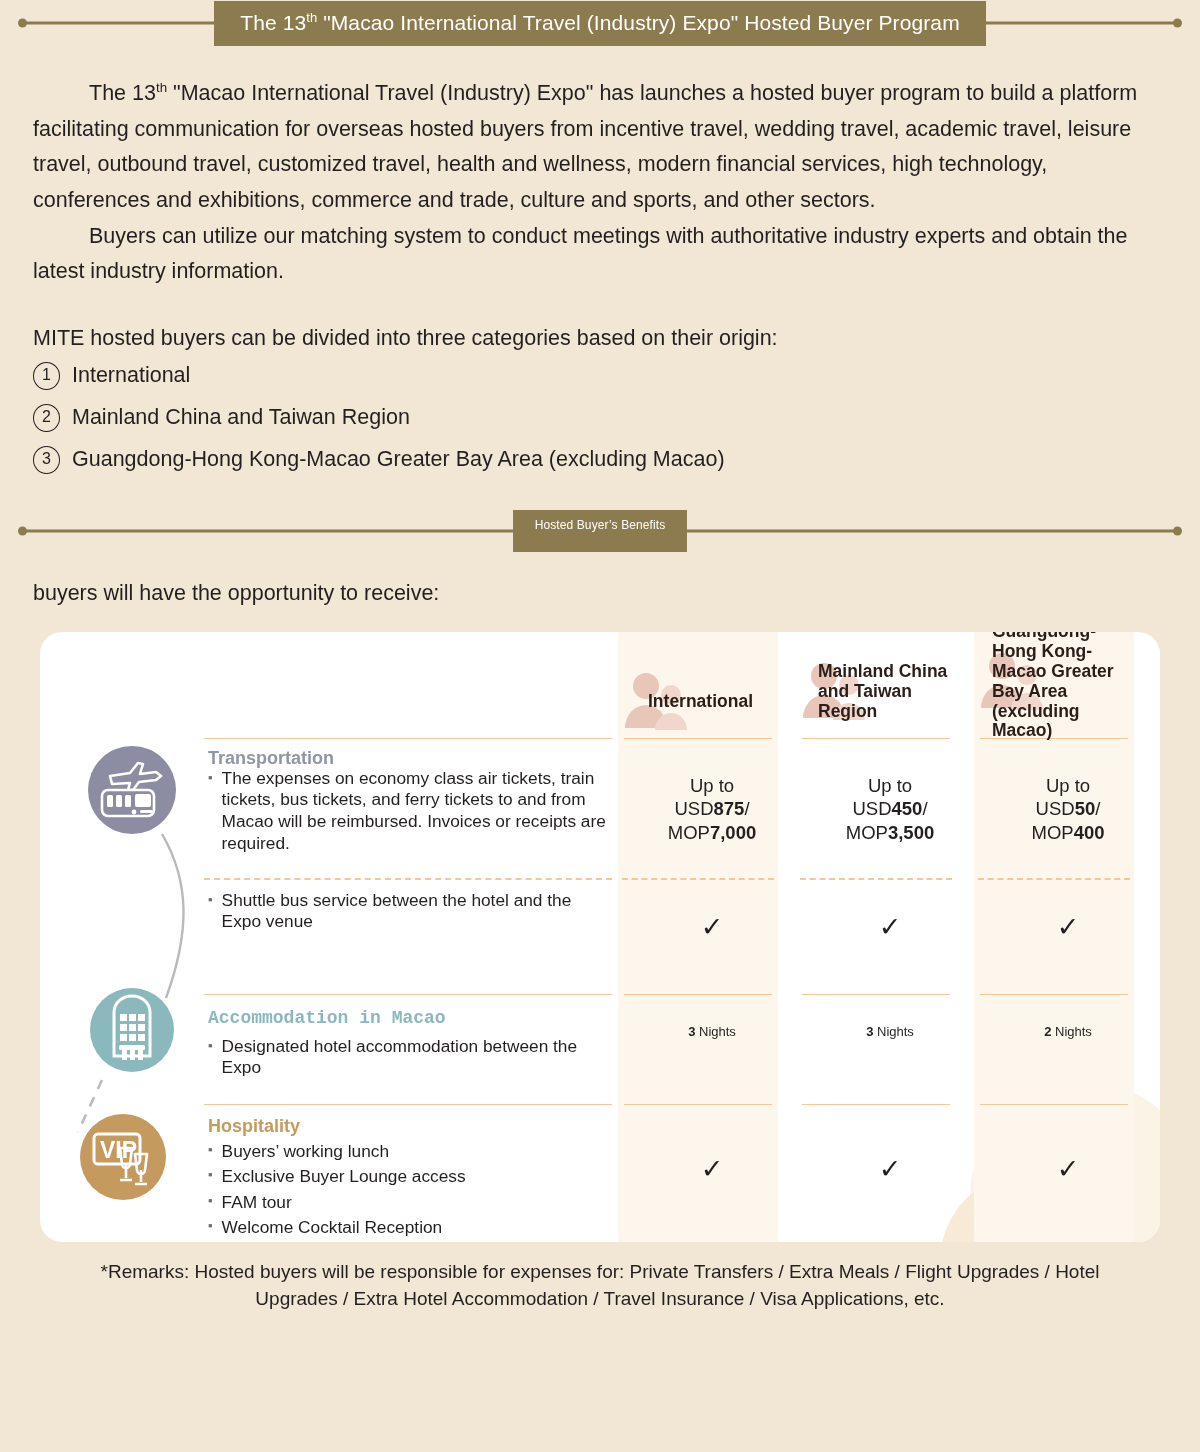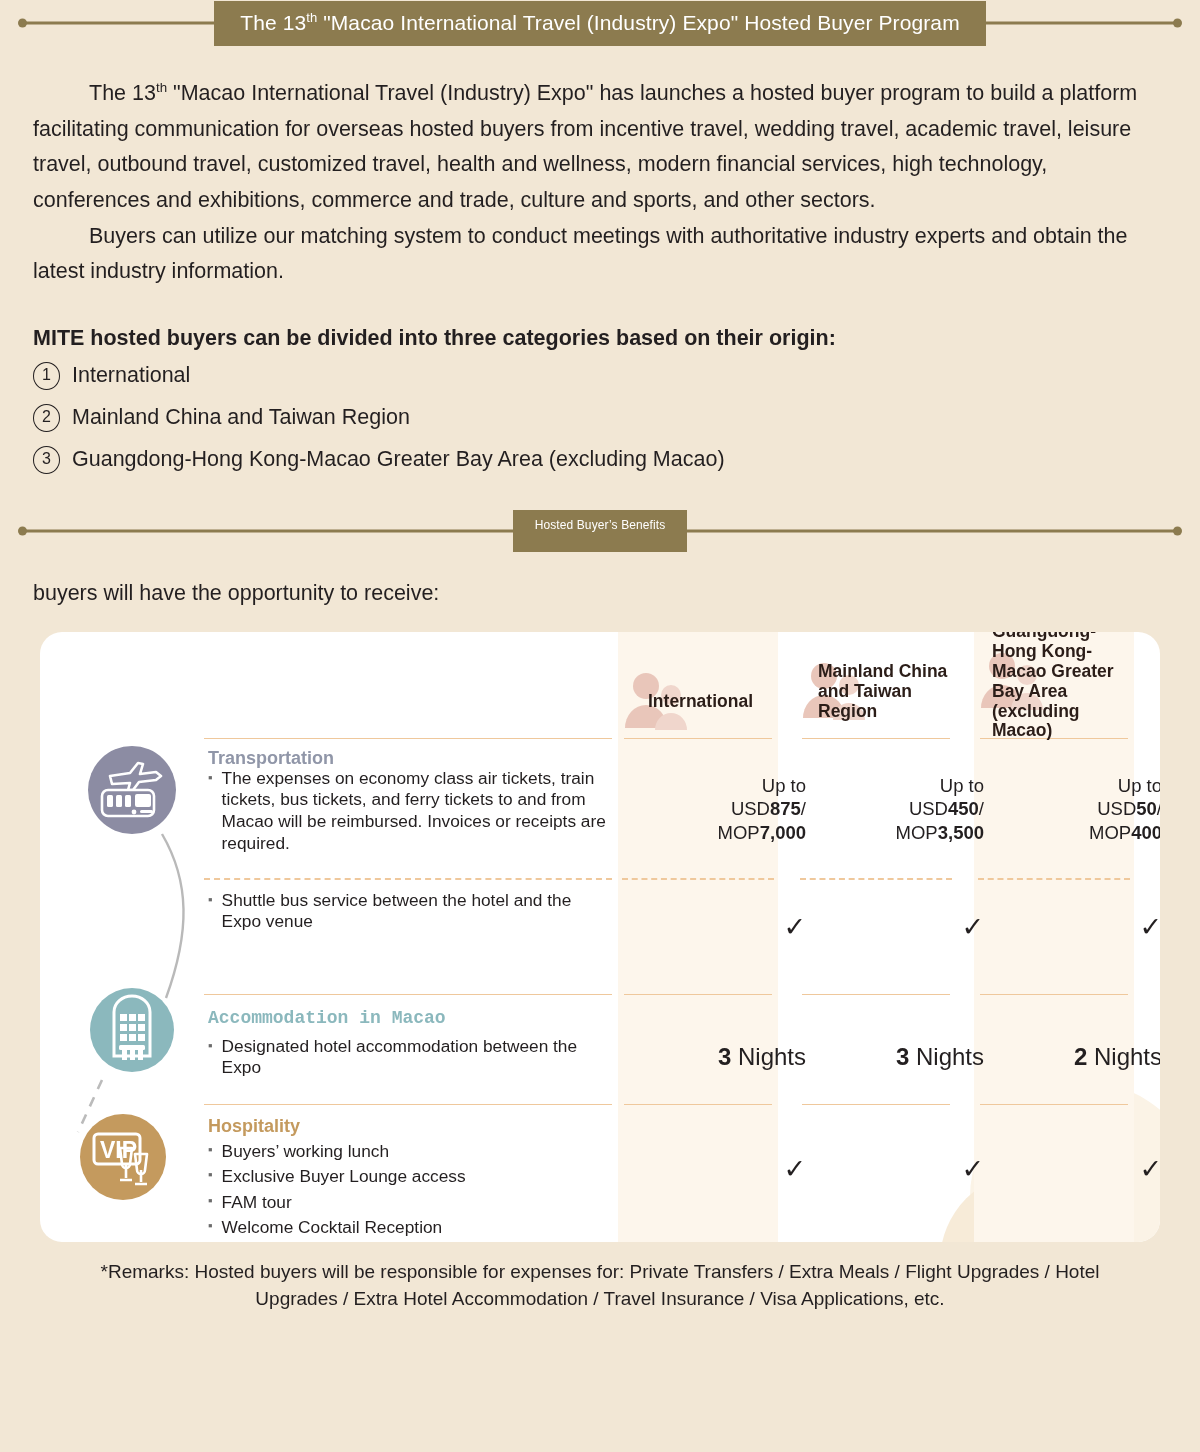--- a/index.html
+++ b/index.html
@@ -41,21 +41,21 @@
   
   .prose{
     margin:30px 33px 0 33px;
     font-size:21.5px;line-height:1.66;
     text-align:left;
   }
   .prose p{margin:0;}
   .indent{text-indent:56px;}
 
   .origin-block{margin:38px 33px 0 33px;font-size:21.5px;line-height:1.0;}
-  .origin-block .lead{margin:0 0 12px 0;font-weight:bold;}
+  .origin-block .lead{margin:0 0 12px 0;}
   .origin-row{display:flex;align-items:center;margin:0 0 14px 0;}
   .circnum{
     display:inline-flex;align-items:center;justify-content:center;
     width:25px;height:25px;border:1.7px solid #231F20;border-radius:50%;
     font-size:16px;line-height:1;margin-right:12px;flex:0 0 auto;
     padding-bottom:1px;
   }
   .origin-row .txt{font-size:21.5px;}
 
   .banner-wrap2{margin-top:34px;}
@@ -132,28 +132,28 @@
   .bullets{position:absolute;left:168px;width:404px;font-size:17.3px;line-height:1.26;color:#231F20;}
   .bullets .b{display:flex;margin-bottom:2px;}
   .bullets .b .sq{flex:0 0 auto;margin-right:9px;color:#6b6b6b;font-size:13px;line-height:1.55;}
   .bl-transport{top:136px;}
   .bl-shuttle{top:258px;}
   .bl-hotel{top:404px;}
   .bl-vip{top:508px;line-height:1.36;}
 
   
   .cell{
-    position:absolute;width:188px;text-align:right;
+    position:absolute;width:188px;text-align:center;
     font-size:18.5px;line-height:1.28;color:#231F20;
   }
   .cell b{font-weight:bold;}
   .c1{left:578px;} .c2{left:756px;} .c3{left:934px;}
   .row-money{top:142px;}
   .row-check1{top:278px;font-size:27px;}
-  .row-nights{top:410px;font-size:24px;}
+  .row-nights{top:392px;font-size:13px;}
   .row-check2{top:520px;font-size:27px;}
 
   
   .dashed{position:absolute;height:0;border-top:2.2px dashed #EFC89C;}
   .d-left{left:164px;width:408px;top:246px;}
   .d-c1{left:582px;width:152px;top:246px;}
   .d-c2{left:760px;width:152px;top:246px;}
   .d-c3{left:938px;width:152px;top:246px;}
 
   .remarks{

